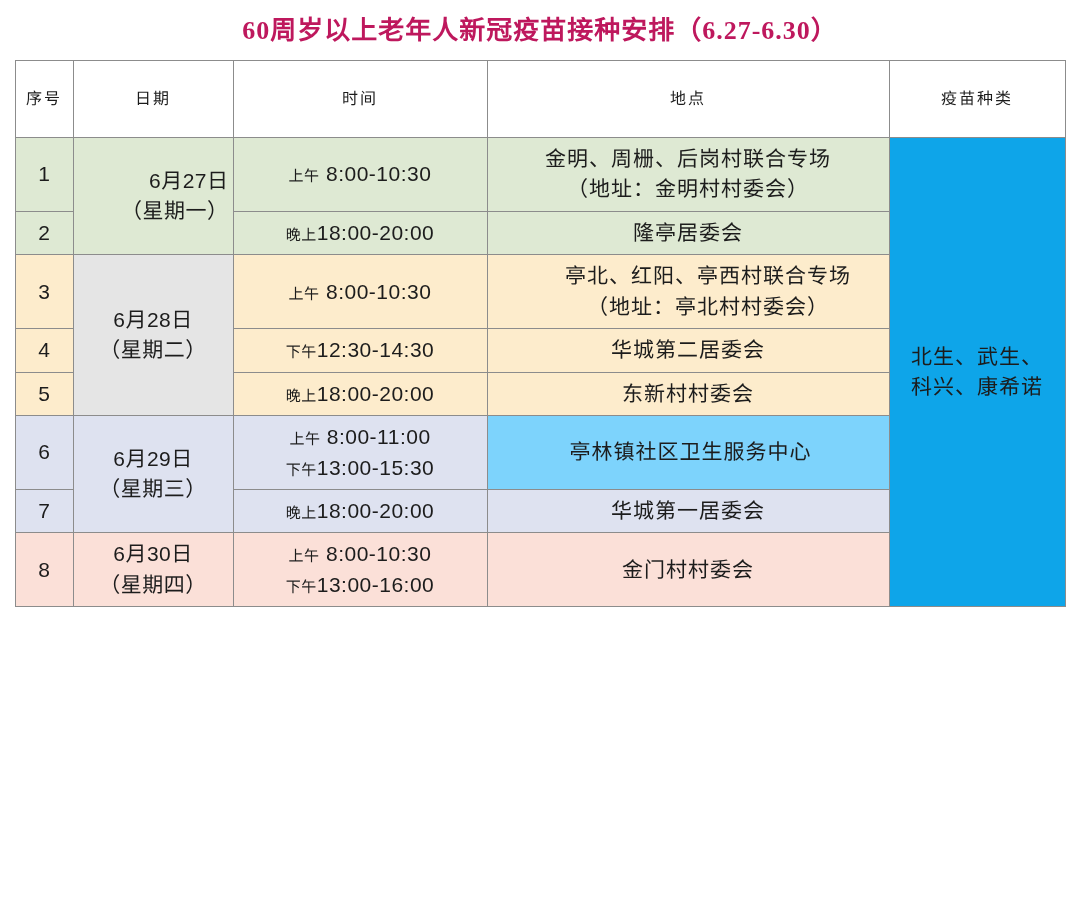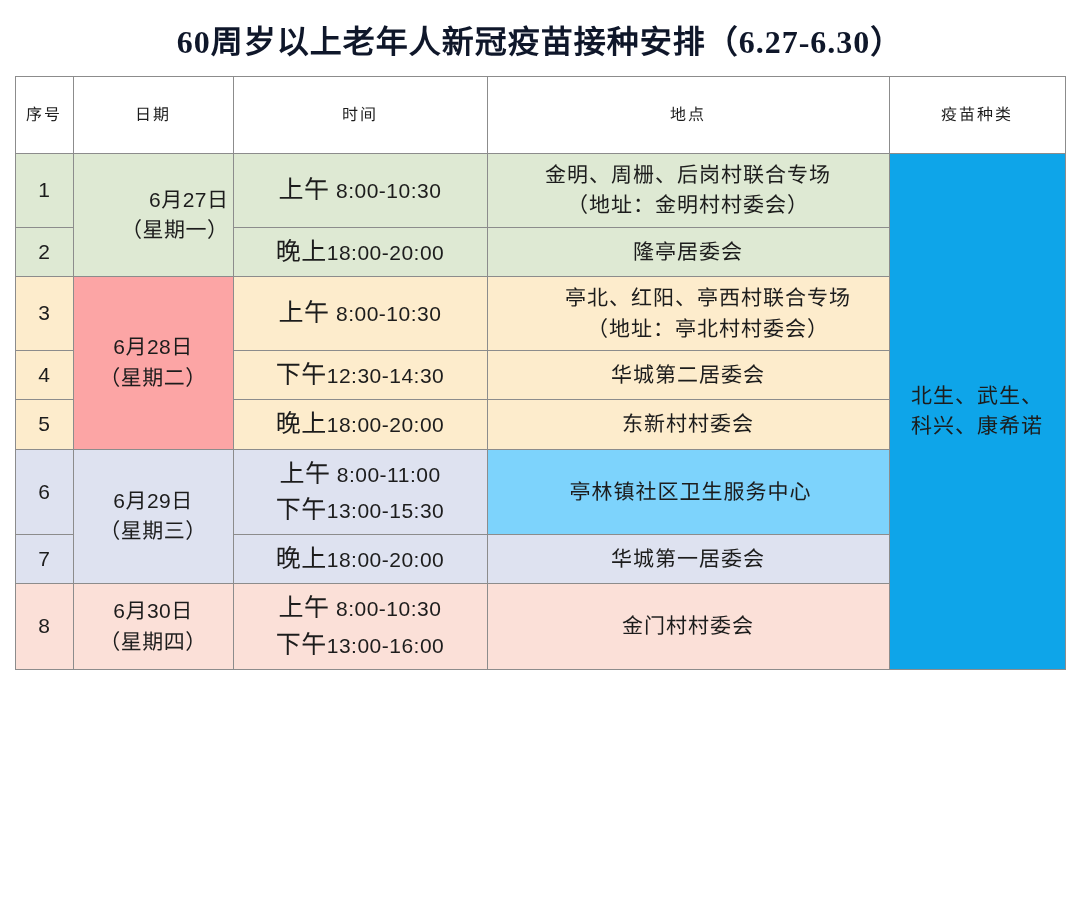--- a/index.html
+++ b/index.html
@@ -17,25 +17,25 @@
   .page {
     width: 1080px;
     height: 899px;
     position: relative;
     box-sizing: border-box;
   }
   .doc-title {
     text-align: center;
     font-family: "Liberation Serif", serif;
     font-weight: bold;
-    font-size: 32px;
+    font-size: 26px;
     letter-spacing: 1px;
-    padding-top: 16px;
+    padding-top: 9px;
     padding-bottom: 14px;
-    color: #0f172a;
+    color: #be185d;
   }
   table.schedule {
     border-collapse: collapse;
     margin: 0 auto;
     width: 1050px;
     table-layout: fixed;
   }
   table.schedule td, table.schedule th {
     border: 1px solid #8c8c8c;
     text-align: center;
@@ -76,21 +76,21 @@
     font-size: 22px;
     letter-spacing: 1px;
     white-space: pre-line;
     line-height: 1.7;
   }
   .grp-green { background: #dee9d3; }
   .grp-yellow { background: #fdeccc; }
   .grp-blue { background: #dee2f0; }
   .grp-pink { background: #fbe0d8; }
   .cell-white { background: #0ea5e9; }
-  .time-cn { font-family: Liberation Serif, serif; font-size: 25px; }
+  .time-cn { font-family: Liberation Mono, monospace; font-size: 15px; }
 </style>
 </head>
 <body>
 
 <div class="page">
 
   <div class="doc-title">60周岁以上老年人新冠疫苗接种安排（6.27-6.30）</div>
 
   <table class="schedule">
     <colgroup>
@@ -117,21 +117,21 @@
           <td class="place" style="background: rgb(222, 233, 211);">金明、周栅、后岗村联合专场<br>（地址：金明村村委会）</td>
           <td class="vax cell-white" rowspan="8">北生、武生、<br>科兴、康希诺</td>
         </tr>
         <tr>
           <td class="idx grp-green" style="background: rgb(222, 233, 211);">2</td>
           <td class="time" style="background: rgb(222, 233, 211);"><span class="time-cn">晚上</span>18:00-20:00</td>
           <td class="place" style="background: rgb(222, 233, 211);">隆亭居委会</td>
         </tr>
         <tr>
           <td class="idx grp-yellow" style="background: rgb(253, 236, 204);">3</td>
-          <td class="date" rowspan="3" style="background: #fca5a5; margin-top: 46px;">6月28日<br>（星期二）</td>
+          <td class="date" rowspan="3" style="background: #e5e5e5; margin-top: 46px;">6月28日<br>（星期二）</td>
           <td class="time" style="background: rgb(253, 236, 204);"><span class="time-cn">上午</span>&nbsp;8:00-10:30</td>
           <td class="place" style="background: rgb(253, 236, 204); padding-left: 44px;">亭北、红阳、亭西村联合专场<br>（地址：亭北村村委会）</td>
         </tr>
         <tr>
           <td class="idx grp-yellow" style="background: rgb(253, 236, 204);">4</td>
           <td class="time" style="background: rgb(253, 236, 204);"><span class="time-cn">下午</span>12:30-14:30</td>
           <td class="place" style="background: rgb(253, 236, 204);">华城第二居委会</td>
         </tr>
         <tr>
           <td class="idx grp-yellow" style="background: rgb(253, 236, 204);">5</td>

